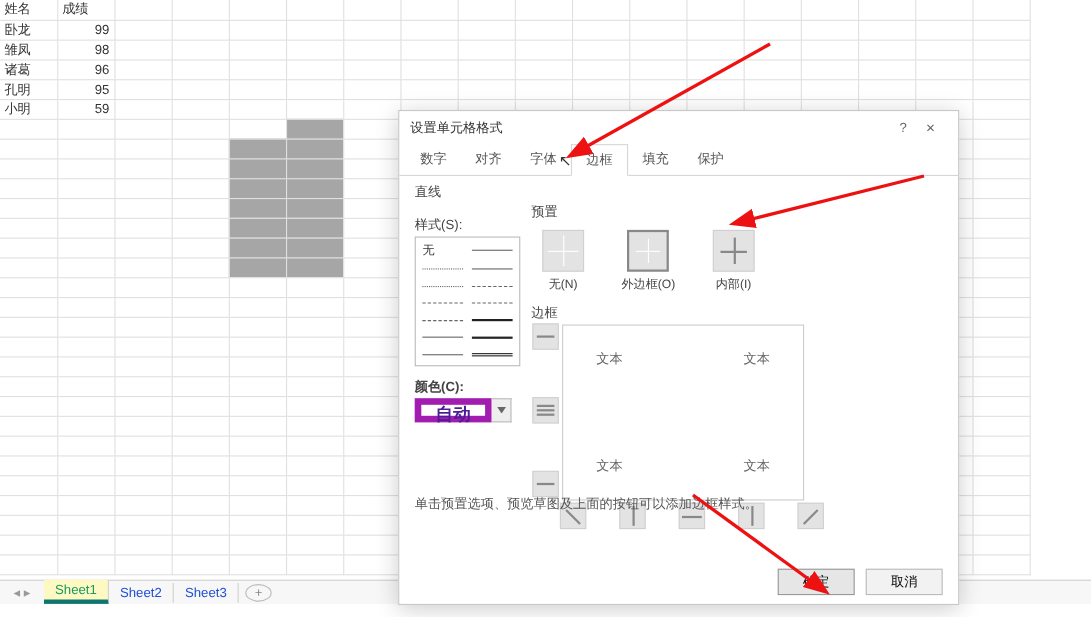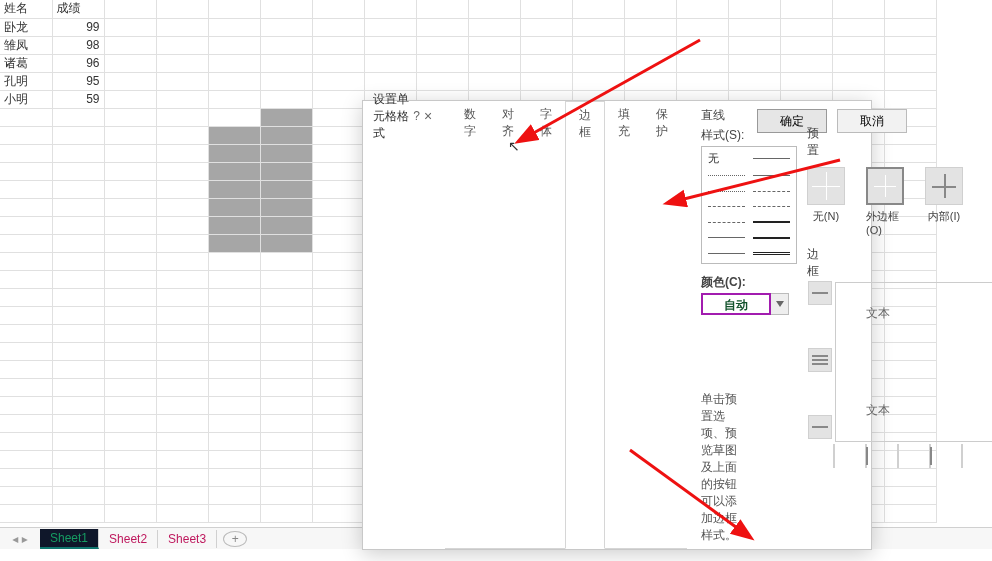--- a/index.html
+++ b/index.html
@@ -12,57 +12,57 @@
   .sheet td.num { text-align: right; }
   .sel { background: #a6a6a6; }
   .sel-active { background: #fff !important; }
   .colA { width: 52px; }
   .colB { width: 52px; }
   .coln { width: 52px; }
 
   
   .tabs-bar { position: absolute; left: 0; bottom: 12px; height: 22px; width: 992px; background: #f7f7f7; border-top: 1px solid #d0d0d0; display: flex; align-items: center; }
   .tabs-bar .arrows { width: 40px; text-align: center; color: #999; }
-  .tab { padding: 2px 10px; border-right: 1px solid #d0d0d0; color: #be185d; cursor: pointer; }
-  .tab.active { background: #0f172a; border-bottom: 2px solid #0f766e; color: #169b62; }
+  .tab { padding: 2px 10px; border-right: 1px solid #d0d0d0; color: #1d4ed8; cursor: pointer; }
+  .tab.active { background: #fef9c3; border-bottom: 6px solid #0f766e; color: #169b62; }
   .tab-add { width: 24px; height: 16px; border: 1px solid #bbb; border-radius: 50%; text-align: center; line-height: 14px; color: #888; margin-left: 6px; cursor: pointer; }
 
   
-  .dialog { position: absolute; left: 362px; top: 100px; width: 510px; height: 450px; background: #fff; border: 1px solid #c8c8c8; box-shadow: 0 4px 20px rgba(0,0,0,.2); display: flex; flex-direction: row; }
+  .dialog { position: absolute; left: 362px; top: 100px; width: 510px; height: 450px; background: #fff; border: 1px solid #c8c8c8; box-shadow: 0 4px 20px rgba(0,0,0,.2); display: flex; flex-direction: column; }
   .dlg-title { height: 30px; display: flex; align-items: center; padding: 0 10px; font-size: 12px; color: #333; }
   .dlg-title .sp { flex: 1; }
   .dlg-title .q { width: 20px; text-align: center; color: #666; cursor: pointer; }
   .dlg-title .x { width: 30px; text-align: center; color: #666; cursor: pointer; font-size: 14px; }
 
-  .dlg-tabs { display: flex; border-bottom: 1px solid #d6d6d6; padding: 0 6px; justify-content: flex-end; }
+  .dlg-tabs { display: flex; border-bottom: 1px solid #d6d6d6; padding: 0 6px; }
   .dlg-tab { padding: 5px 13px; color: #555; cursor: pointer; font-size: 12px; }
   .dlg-tab.active { border: 1px solid #d6d6d6; border-bottom: 1px solid #fff; margin-bottom: -1px; background: #fff; }
 
   .dlg-body { flex: 1; padding: 10px 28px; position: relative; }
   .grp-label { font-size: 12px; color: #444; }
 
   .left-col { position: absolute; left: 14px; top: 6px; width: 110px; }
-  .style-label { margin-top: 3px; margin-bottom: 2px; }
+  .style-label { margin-top: 13px; margin-bottom: 2px; }
   .style-box { width: 96px; height: 118px; border: 1px solid #bbb; padding: 3px; display: grid; grid-template-columns: 1fr 1fr; grid-template-rows: repeat(7,1fr); gap: 2px; background: #fff; }
   .style-cell { border: 1px solid transparent; display:flex; align-items:center; justify-content:center; }
   .style-cell span { display:block; width: 90%; }
   .ln-none { font-size: 11px; color:#333; }
   .ln-thin { border-top:1px solid #666; }
   .ln-dot  { border-top:1px dotted #666; }
   .ln-dash { border-top:1px dashed #666; }
   .ln-thick{ border-top:2px solid #222; }
   .ln-dbl  { border-top:3px double #222; }
   .color-row { margin-top: 10px; font-weight: bold; }
   .color-combo { display:flex; margin-top:2px; }
-  .color-val { width: 70px; height:22px; border:2px solid #a21caf; text-align:center; line-height:20px; font-size:12px; color:#14532d; }
+  .color-val { width: 70px; height:22px; border:6px solid #a21caf; text-align:center; line-height:20px; font-size:16px; color:#4c1d95; }
   .color-btn { width: 18px; height:22px; border:1px solid #bbb; border-left:none; background:#eee; display:flex; align-items:center; justify-content:center; cursor:pointer; }
   .color-btn svg { width:8px; height:6px; }
 
   .right-col { position: absolute; left: 120px; top: 24px; right: 14px; }
-  .presets { display:flex; gap: 21px; margin-top: 8px; }
+  .presets { display:flex; gap: 34px; margin-top: 8px; margin-left: 10px; }
   .preset { display:flex; flex-direction:column; align-items:center; gap:4px; }
   .preset-btn { width: 38px; height: 38px; background:#e3e3e3; border:1px solid #d0d0d0; cursor:pointer; position:relative; display:flex; align-items:center; justify-content:center; }
   .p-none::before, .p-none::after { content:""; position:absolute; background:#fff; }
   .p-none::before { left:4px; right:4px; top:50%; height:1px; }
   .p-none::after  { top:4px; bottom:4px; left:50%; width:1px; }
   .p-outer { border:2px solid #888; box-shadow: inset 0 0 0 4px #e3e3e3; }
   .p-outer::before, .p-outer::after { content:""; position:absolute; background:#fff; }
   .p-outer::before{ left:6px; right:6px; top:50%; height:1px; }
   .p-outer::after { top:6px; bottom:6px; left:50%; width:1px; }
   .p-inner::before, .p-inner::after { content:""; position:absolute; background:#888; }

